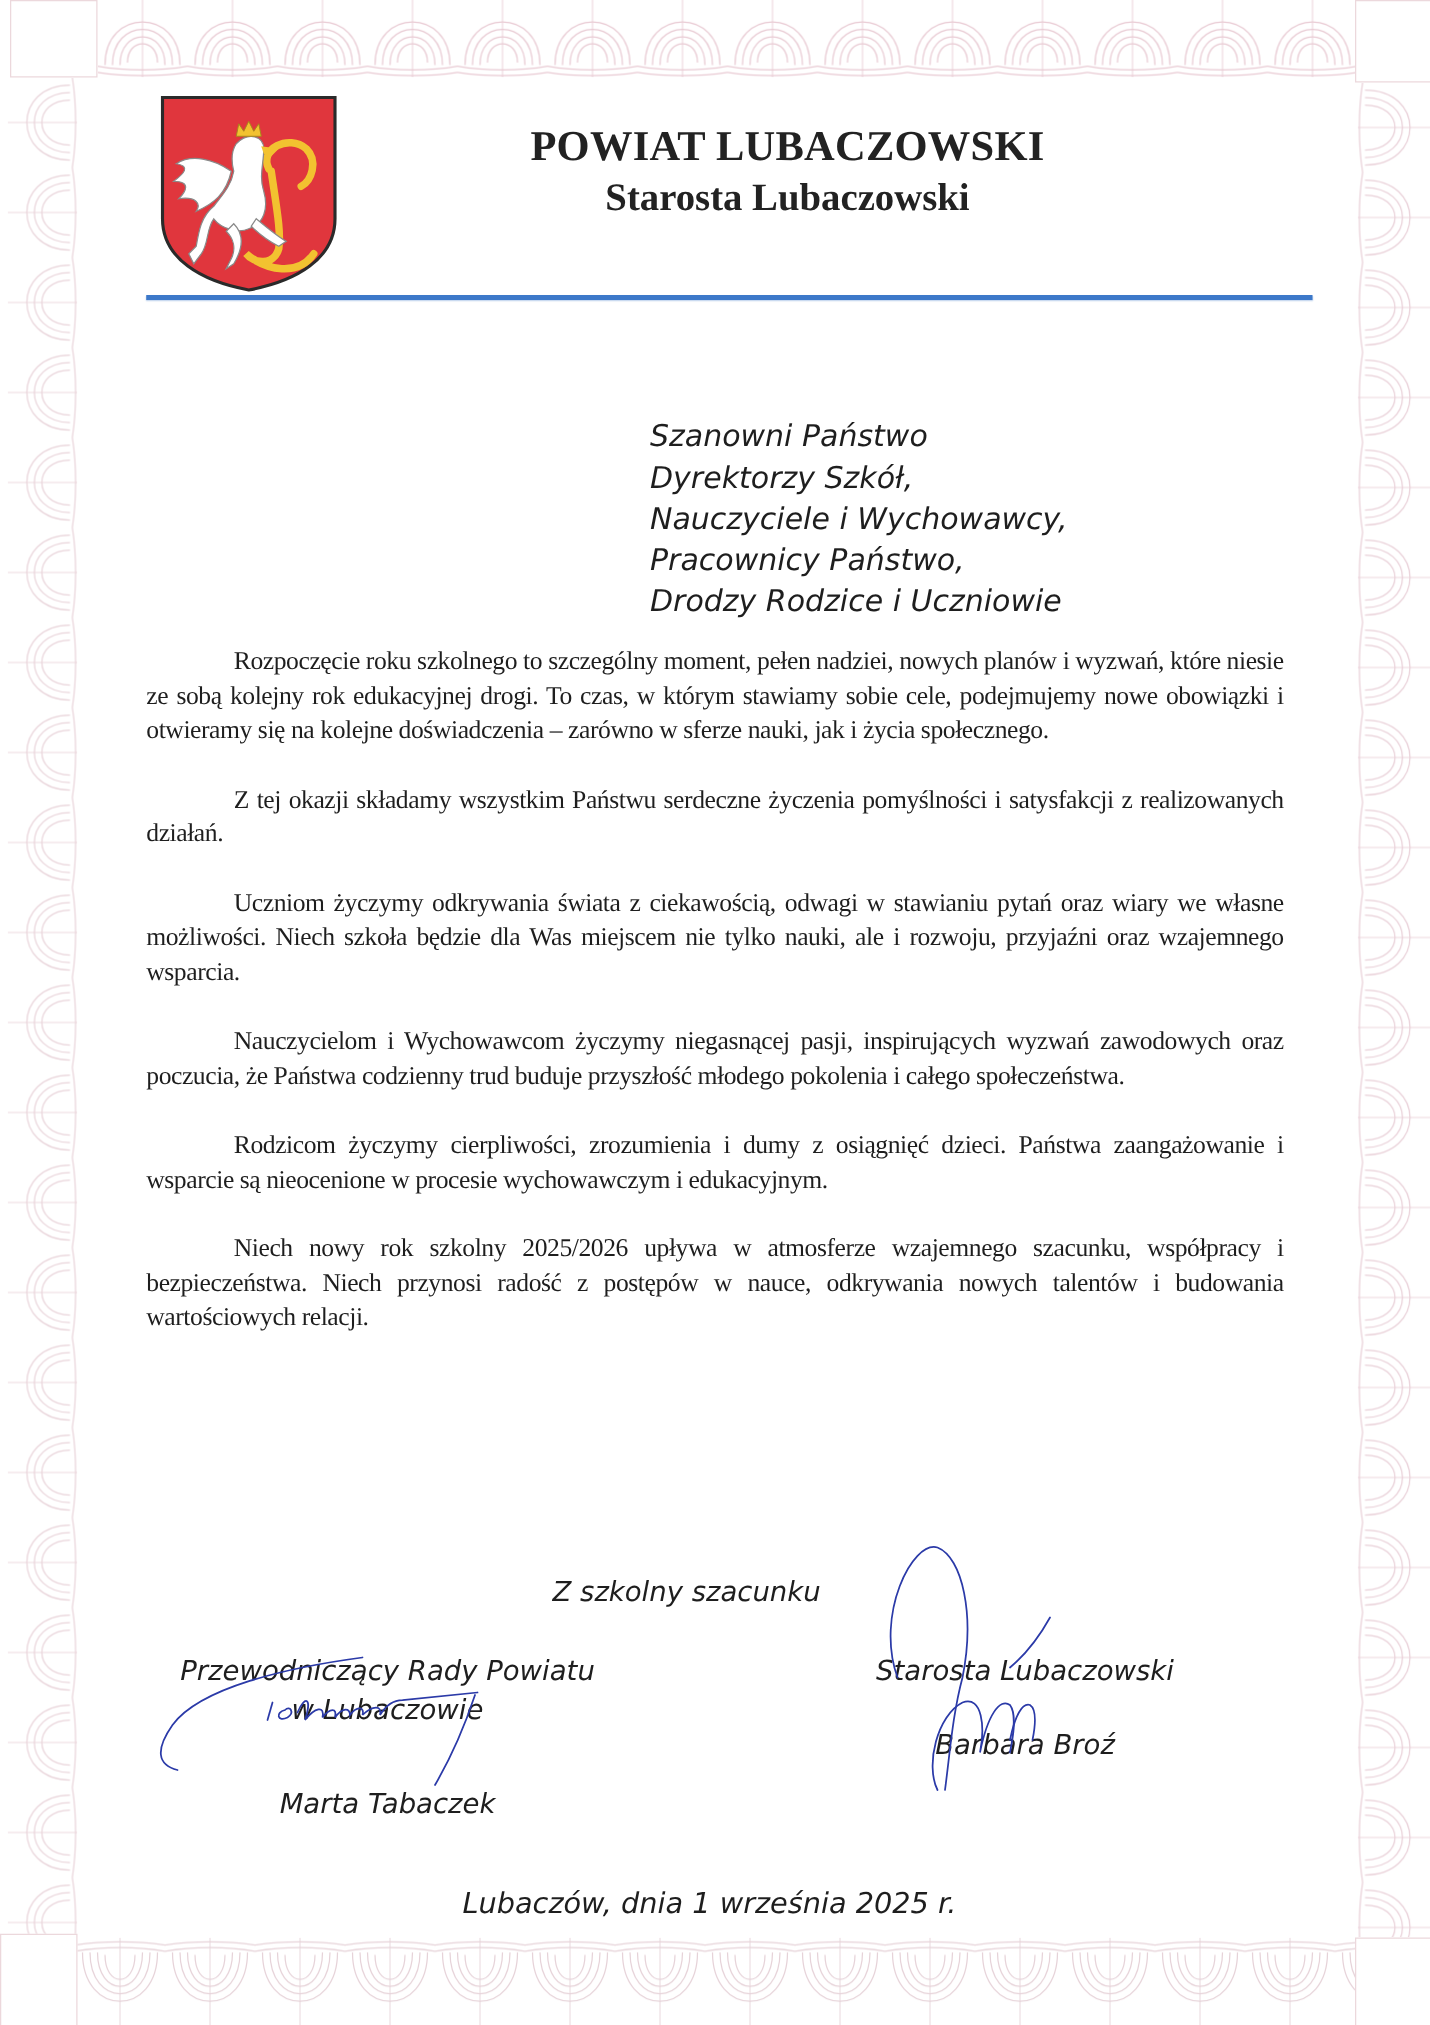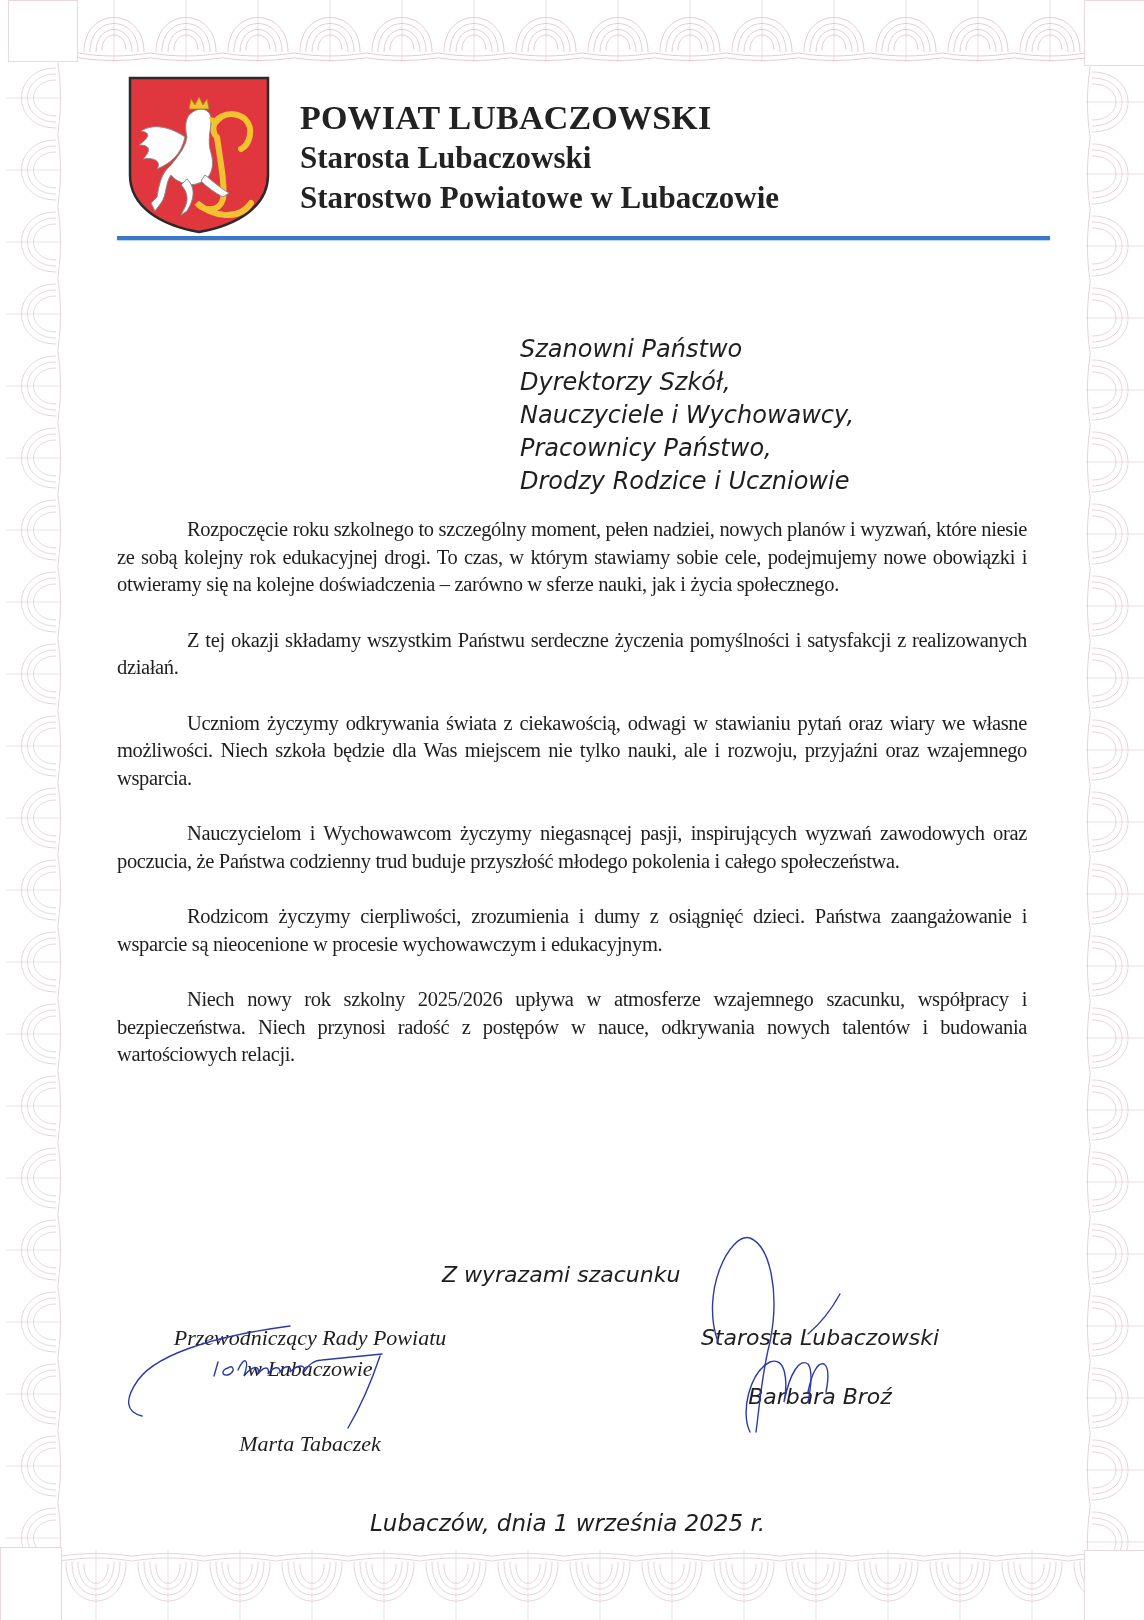--- a/index.html
+++ b/index.html
@@ -18,21 +18,21 @@
   .band-right { left: 1086px; top: 66px; width: 58px; height: 1484px; }
   .corner { position: absolute; border: 1px solid #ecd8dc; background: #fff; }
   .corner-tl { left: 8px; top: 0; width: 68px; height: 60px; }
   .corner-tr { left: 1084px; top: 0; width: 60px; height: 64px; }
   .corner-bl { left: 0; top: 1547px; width: 60px; height: 73px; }
   .corner-br { left: 1084px; top: 1550px; width: 60px; height: 70px; }
 
   
   .crest { position: absolute; left: 127px; top: 75px; width: 144px; height: 159px; }
   .header-titles {
-    position: absolute; left: 300px; top: 98px; width: 660px; text-align: left;
+    position: absolute; left: 300px; top: 98px; width: 660px; text-align: center;
     font-family: "Liberation Serif", serif; font-weight: bold; color: #222;
   }
   .header-titles .t1 { font-size: 34px; line-height: 40px; letter-spacing: 0.2px; }
   .header-titles .t2 { font-size: 31px; line-height: 40px; }
   .header-titles .t3 { font-size: 31px; line-height: 40px; }
   .header-rule {
     position: absolute; left: 117px; top: 236px; width: 933px; height: 4px;
     background: #3c78c9; box-shadow: 0 1px 1px rgba(60,120,201,0.35);
   }
 
@@ -52,21 +52,21 @@
   }
   .letter-body p { margin: 0 0 28px 0; text-indent: 70px; font-family: Liberation Serif, serif; }
 
   
   .closing {
     position: absolute; left: 442px; top: 1262px;
     font-style: italic; font-size: 22px; color: #1e1e1e;
   }
   .sig-left {
     position: absolute; left: 130px; top: 1322px; width: 360px; text-align: center;
-    font-style: italic; font-size: 22px; line-height: 31px; color: #1e1e1e; font-family: Liberation Serif, serif;
+    font-style: italic; font-size: 22px; line-height: 31px; color: #1e1e1e;
   }
   .sig-left .name { margin-top: 44px; text-align: center; }
   .sig-right {
     position: absolute; left: 690px; top: 1322px; width: 260px; text-align: center;
     font-style: italic; font-size: 22px; line-height: 31px; color: #1e1e1e;
   }
   .sig-right .name { margin-top: 28px; }
   .signature-ink { position: absolute; pointer-events: none; }
   .date-line {
     position: absolute; left: 370px; top: 1510px; width: 420px; text-align: left;
@@ -163,42 +163,41 @@
     <path d="M60 104 C70 114, 66 126, 60 136 L54 140 L58 132 C62 124, 60 116, 54 110 Z" fill="#ffffff" stroke="#8a8a8a" stroke-width="1"></path>
     <path d="M78 100 C90 110, 98 116, 102 118 L96 122 C88 118, 80 112, 74 106 Z" fill="#ffffff" stroke="#8a8a8a" stroke-width="1"></path>
 
     <path d="M62 34 L64 24 L68 30 L72 22 L76 30 L80 24 L82 34 Z" fill="#f2c230" stroke="#a8861c" stroke-width="0.8"></path>
     <path d="M82 42 L96 44 L90 50 L84 48 Z" fill="#f2c230"></path>
   </svg>
 </div>
 <div class="header-titles">
   <div class="t1">POWIAT LUBACZOWSKI</div>
   <div class="t2">Starosta Lubaczowski</div>
-  <div class="t3">Starostwo Powiatowe w Lubaczowie</div>
 </div>
 <div class="header-rule"></div>
 
 <div class="salutation">
   <div>Szanowni Państwo</div>
   <div>Dyrektorzy Szkół,</div>
   <div>Nauczyciele i Wychowawcy,</div>
   <div>Pracownicy Państwo,</div>
   <div>Drodzy Rodzice i Uczniowie</div>
 </div>
 
 <div class="letter-body">
   <p>Rozpoczęcie roku szkolnego to szczególny moment, pełen nadziei, nowych planów i wyzwań, które niesie ze sobą kolejny rok edukacyjnej drogi. To czas, w którym stawiamy sobie cele, podejmujemy nowe obowiązki i otwieramy się na kolejne doświadczenia – zarówno w sferze nauki, jak i życia społecznego.</p>
   <p>Z tej okazji składamy wszystkim Państwu serdeczne życzenia pomyślności i satysfakcji z realizowanych działań.</p>
   <p>Uczniom życzymy odkrywania świata z ciekawością, odwagi w stawianiu pytań oraz wiary we własne możliwości. Niech szkoła będzie dla Was miejscem nie tylko nauki, ale i rozwoju, przyjaźni oraz wzajemnego wsparcia.</p>
   <p>Nauczycielom i Wychowawcom życzymy niegasnącej pasji, inspirujących wyzwań zawodowych oraz poczucia, że Państwa codzienny trud buduje przyszłość młodego pokolenia i całego społeczeństwa.</p>
   <p>Rodzicom życzymy cierpliwości, zrozumienia i dumy z osiągnięć dzieci. Państwa zaangażowanie i wsparcie są nieocenione w procesie wychowawczym i edukacyjnym.</p>
   <p>Niech nowy rok szkolny 2025/2026 upływa w atmosferze wzajemnego szacunku, współpracy i bezpieczeństwa. Niech przynosi radość z postępów w nauce, odkrywania nowych talentów i budowania wartościowych relacji.</p>
 </div>
 
-<div class="closing">Z wyrazami szacunku</div>
+<div class="closing">Z szkolny szacunku</div>
 
 <div class="sig-left">
   <div>Przewodniczący Rady Powiatu</div>
   <div>w Lubaczowie</div>
   <div class="name">Marta Tabaczek</div>
 </div>
 <div class="sig-right">
   <div>Starosta Lubaczowski</div>
   <div class="name">Barbara Broź</div>
 </div>

